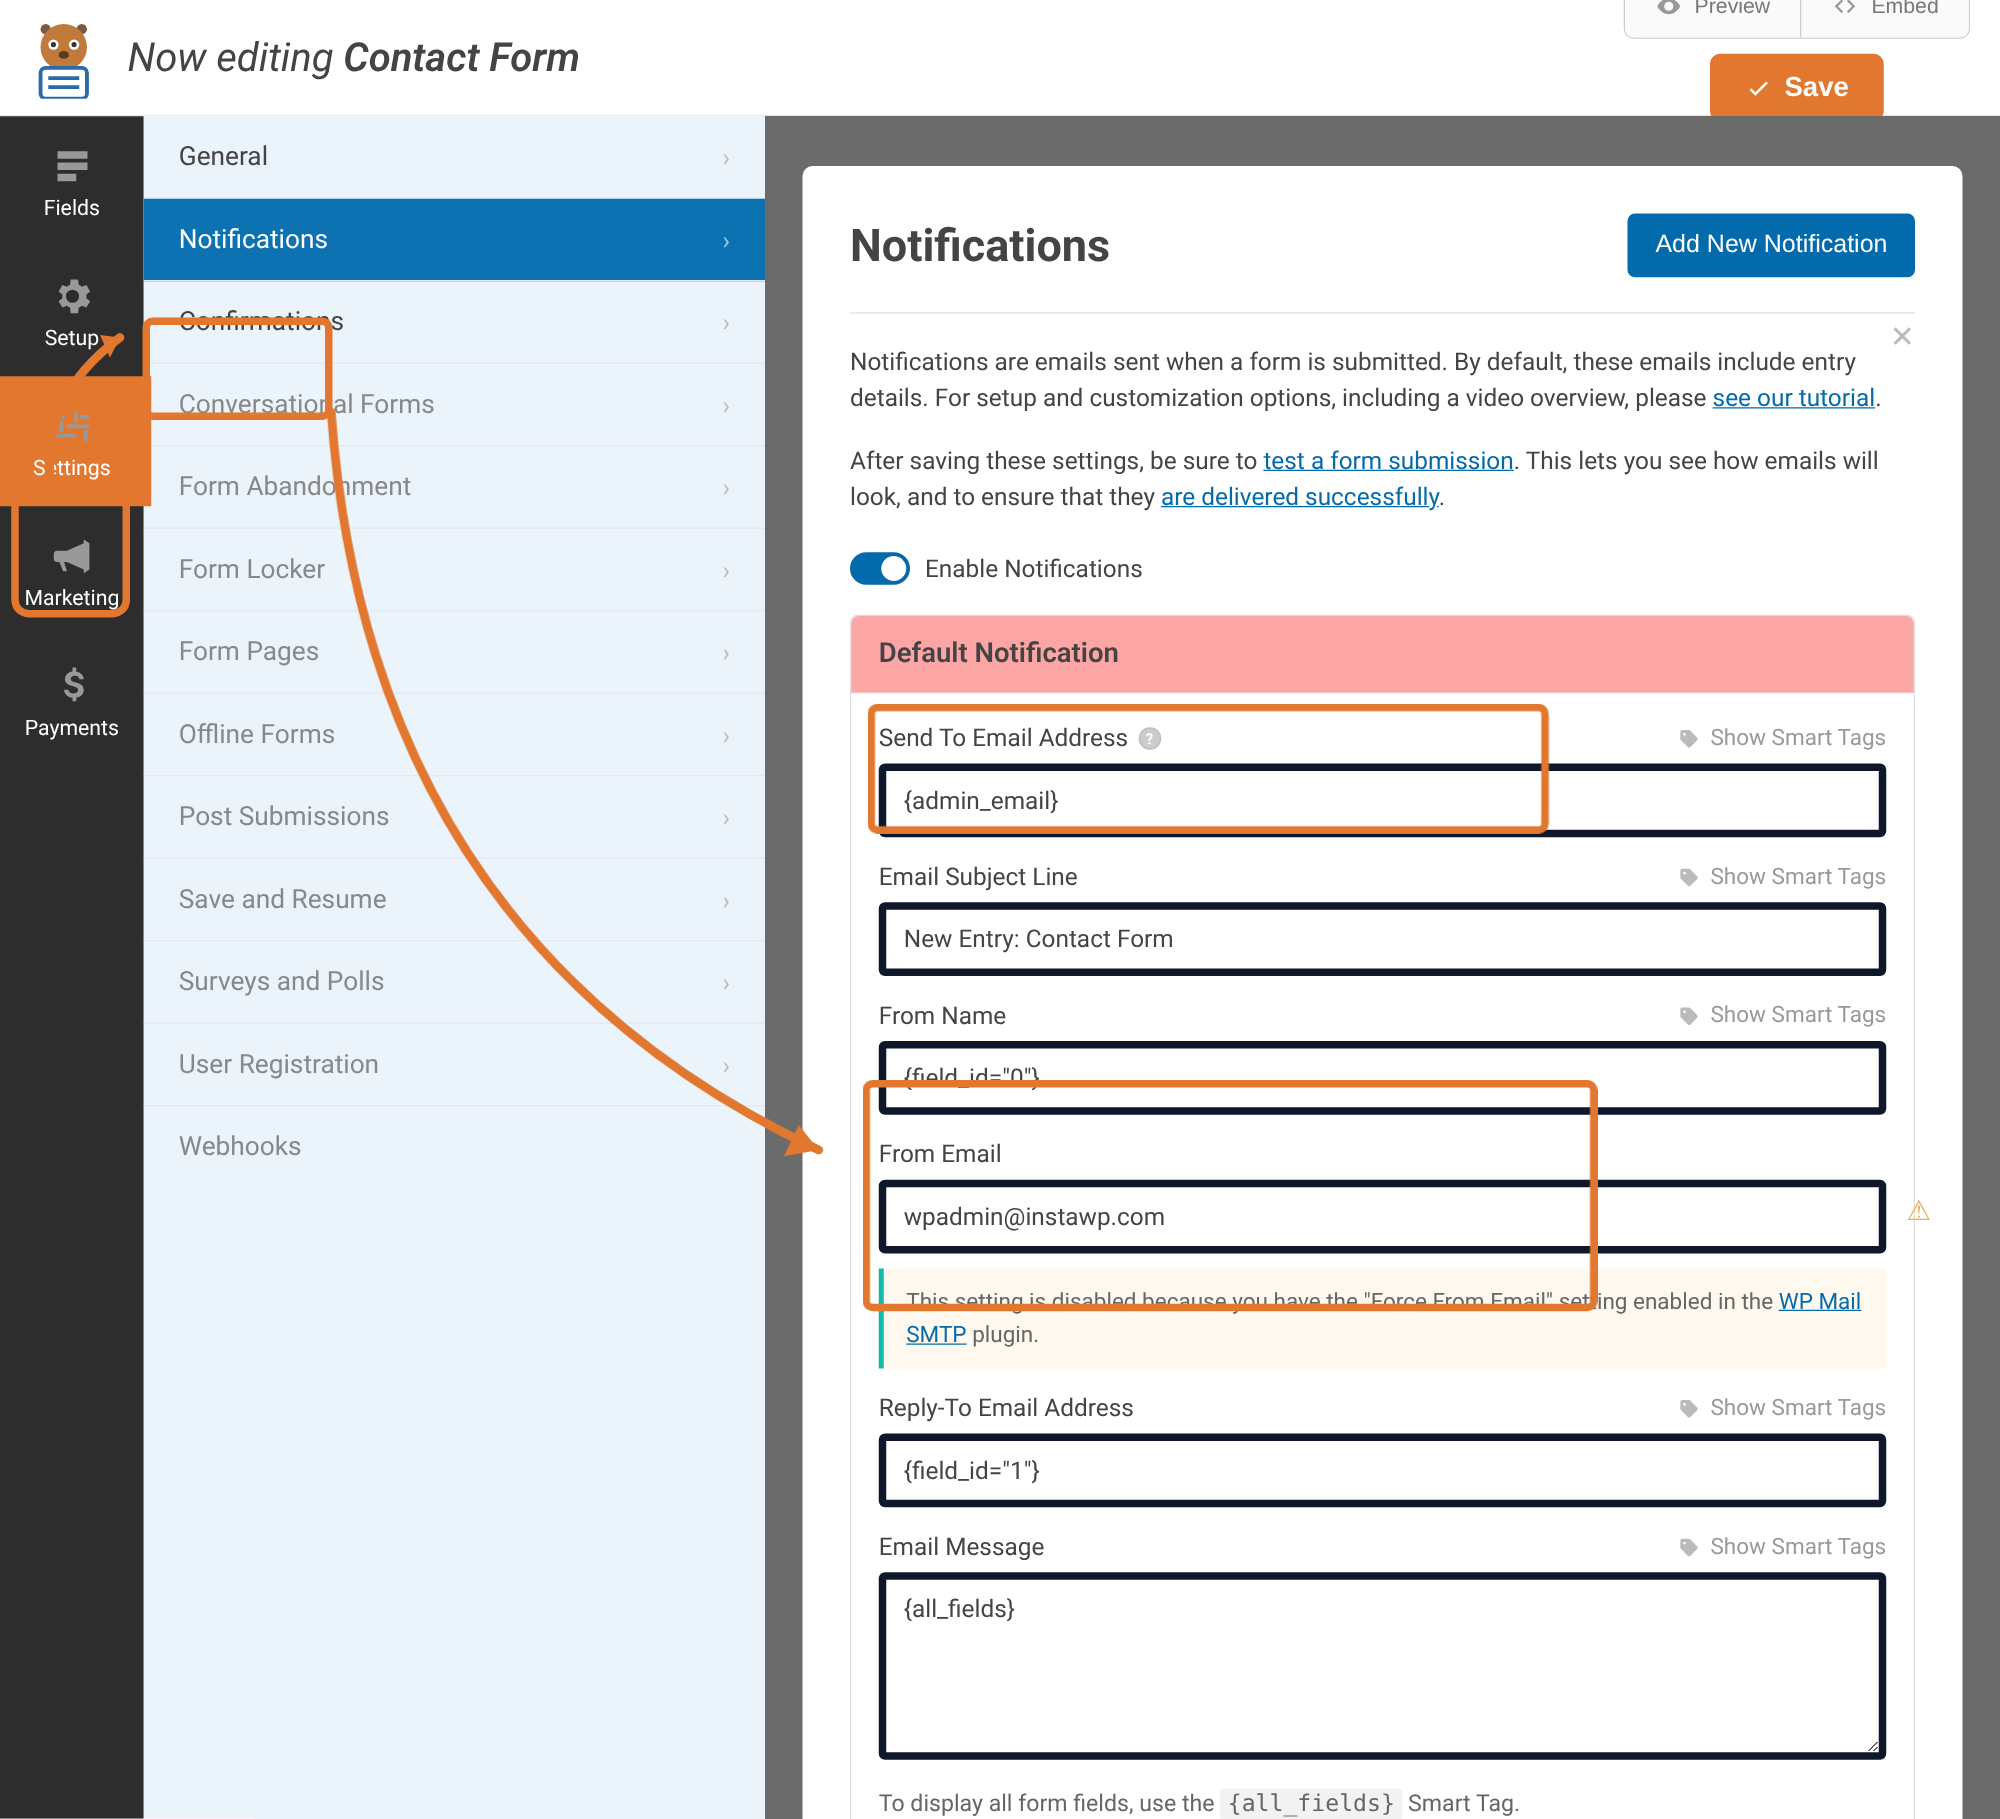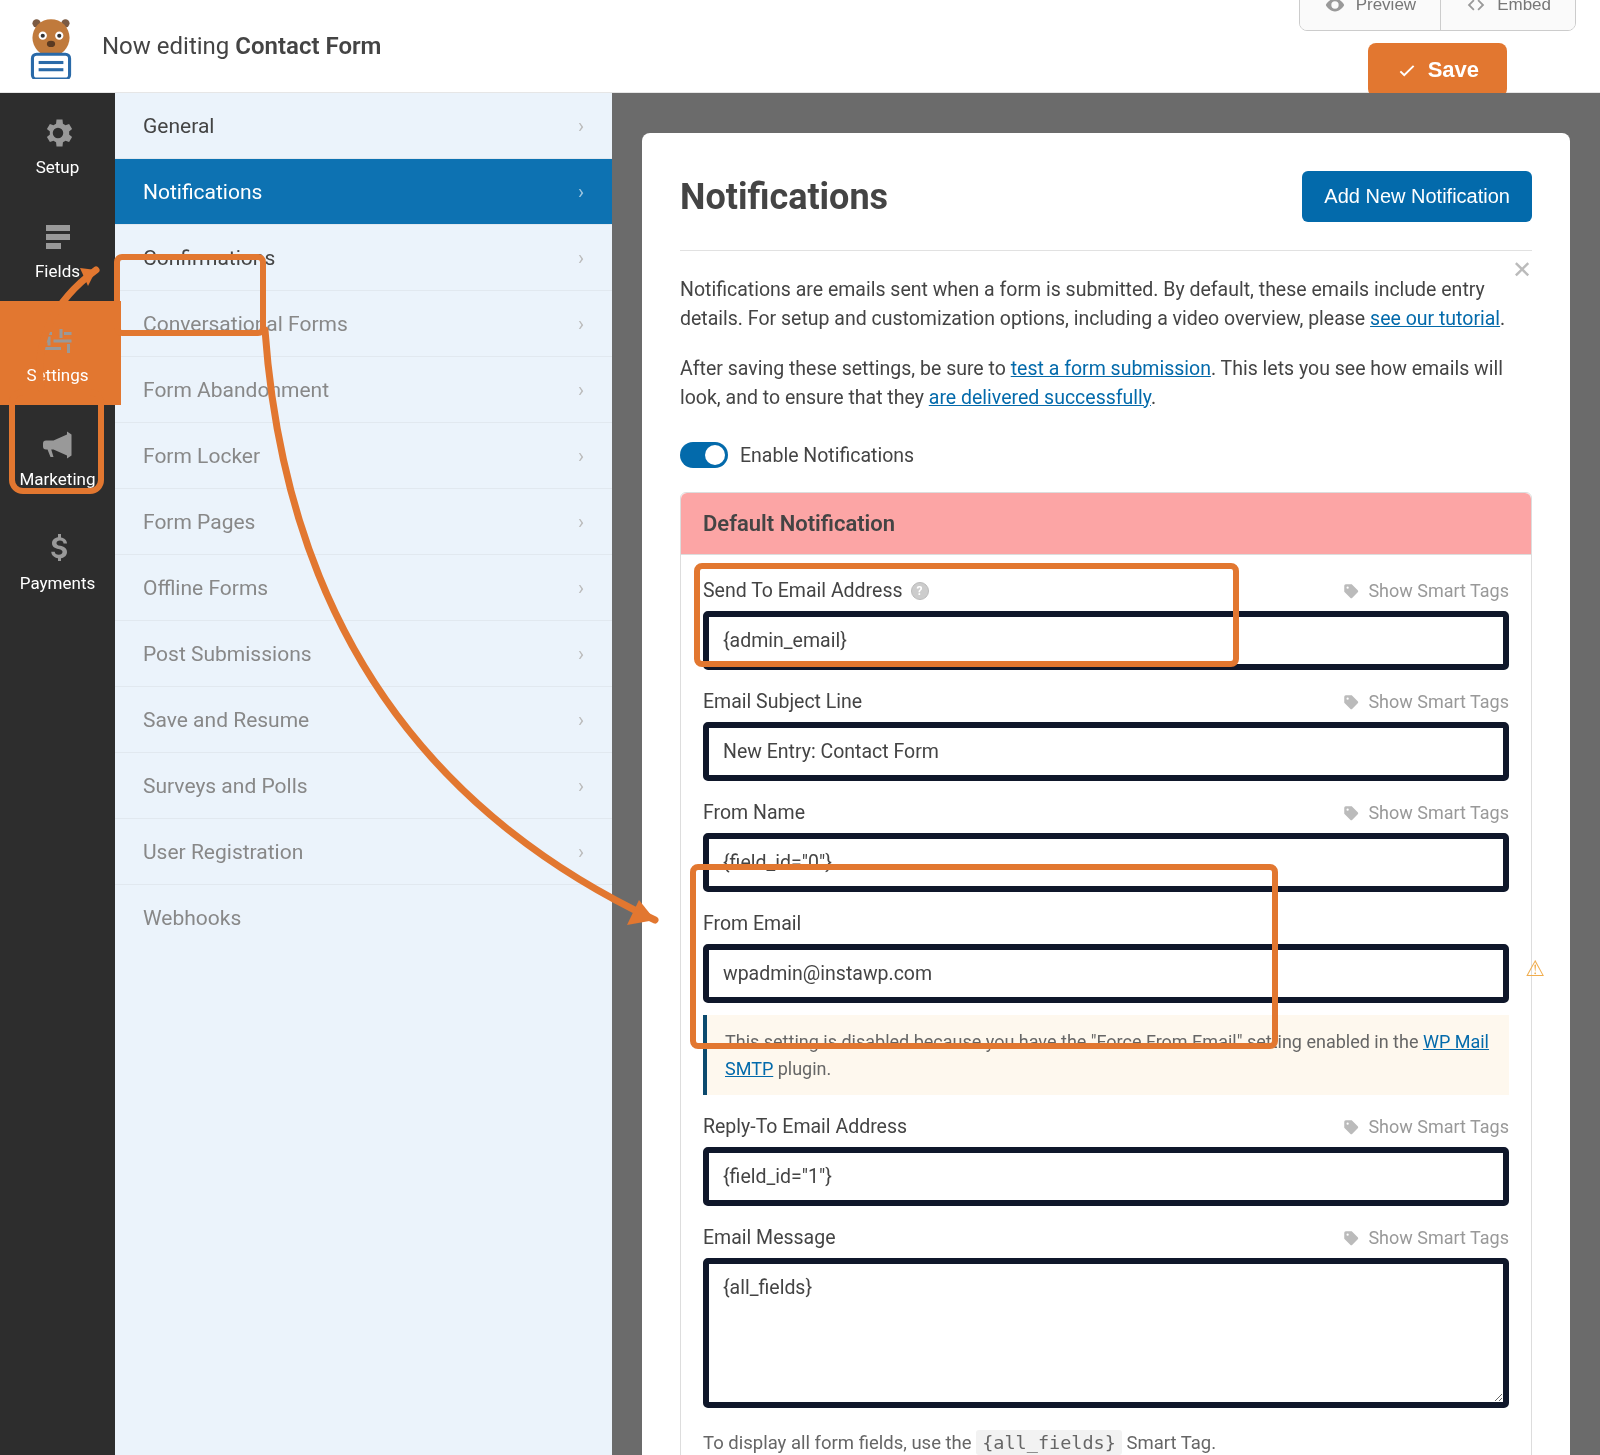--- a/index.html
+++ b/index.html
@@ -2,21 +2,21 @@
 <html><head>
   <meta charset="utf-8">
   <style>
     * { box-sizing: border-box; margin: 0; padding: 0; }
     body { font-family: -apple-system, BlinkMacSystemFont, "Segoe UI", Roboto, sans-serif; background: #fff; color: #444; width: 1600px; height: 1455px; position: relative; overflow: hidden; }
 
     
     .topbar { display: flex; align-items: center; height: 93px; padding: 0 24px 0 18px; border-bottom: 1px solid #e6e6e6; }
     .logo { width: 66px; height: 66px; display: flex; align-items: center; justify-content: center; }
     .logo svg { width: 100%; height: 100%; }
-    .editing { margin-left: 18px; font-size: 24px; color: #444; }
+    .editing { margin-left: 18px; font-size: 32px; color: #444; font-style: italic; }
     .editing-bold { font-weight: 600; }
     .spacer { flex: 1; }
     .topbar-actions { display: flex; align-items: center; gap: 12px; flex-direction: column; }
     .help-link { display: flex; align-items: center; gap: 8px; color: #777; font-size: 22px; font-weight: 500; cursor: pointer; margin-right: 10px; }
     .help-icon { width: 23px; height: 23px; }
     .btn-group { display: inline-flex; border: 1px solid #ccc; border-radius: 8px; overflow: hidden; }
     .btn-sec { display: flex; align-items: center; gap: 10px; padding: 14px 24px; font-size: 17px; color: #777; font-weight: 400; background: #fafafa; border: none; cursor: pointer; }
     .btn-sec + .btn-sec { border-left: 1px solid #ccc; }
     .btn-primary { display: flex; align-items: center; gap: 10px; padding: 14px 28px; font-size: 22px; font-weight: 600; color: #fff; background: #e27730; border: none; border-radius: 8px; cursor: pointer; }
     .close-btn { margin-left: 50px; font-size: 36px; color: #ccc; cursor: pointer; font-weight: 700; }
@@ -63,21 +63,21 @@
     .field-row { display: flex; align-items: center; justify-content: space-between; margin-bottom: 9px; }
     .field-label { font-size: 19.5px; color: #444; display: flex; align-items: center; gap: 8px; }
     .help-q { width: 18px; height: 18px; background: #ccc; border: 1px solid #bbb; border-radius: 50%; display: inline-flex; align-items: center; justify-content: center; font-size: 12px; color: #fff; font-weight: 700; }
     .smart-tags { font-size: 18px; color: #999; display: flex; align-items: center; gap: 8px; cursor: pointer; }
     .tag-icon { width: 18px; height: 18px; }
     .field input, .field textarea { width: 100%; border: 6px solid #0f172a; border-radius: 5px; padding: 12px 14px; font-size: 19.5px; color: #444; font-family: inherit; }
     .field textarea { height: 150px; resize: both; }
     .with-warn { position: relative; }
     .warn-icon { position: absolute; right: -36px; top: 12px; color: #f0ad4e; font-size: 22px; }
 
-    .alert-box { background: #fef8ee; border-left: 4px solid #0c4a6e; padding: 13px 18px; font-size: 18px; line-height: 1.5; color: #666; margin-top: 12px; }
+    .alert-box { background: #fef8ee; border-left: 4px solid #14b8a6; padding: 13px 18px; font-size: 18px; line-height: 1.5; color: #666; margin-top: 12px; }
     .alert-box a { color: #036aab; text-decoration: underline; }
 
     .footer-note { font-size: 18.5px; color: #666; margin-top: 14px; }
     .footer-note code { font-family: Menlo, Consolas, monospace; background: #f2f2f2; padding: 2px 6px; border-radius: 3px; }
 
     
     .annot { position: absolute; border: 6px solid #e27730; border-radius: 8px; pointer-events: none; z-index: 100; }
     .annot-a1 { left: 114px; top: 254px; width: 152px; height: 82px; }
     .annot-a2 { left: 9px; top: 389px; width: 95px; height: 105px; border-radius: 14px; }
     .annot-a3 { left: 694px; top: 563px; width: 545px; height: 104px; }
@@ -142,35 +142,35 @@
         </svg>
       <span>Save</span>
     </button>
     <div class="close-btn">✖</div>
   </div>
 </div>
 
 <div class="below">
 
   <div class="rail">
+    <div class="rail-item fields">
+      <div class="rail-icon-wrap">
+          <svg class="rail-icon" viewBox="0 0 24 24">
+            <path d="M4 4h16v4H4zM4 10h16v4H4zM4 16h10v4H4z"></path>
+          </svg>
+        </div>
+      <span>Fields</span>
+    </div>
     <div class="rail-item setup">
       <div class="rail-icon-wrap">
           <svg class="rail-icon" viewBox="0 0 24 24">
             <path d="M19.4 13a7.5 7.5 0 0 0 0-2l2-1.6-2-3.4-2.4.9a7.5 7.5 0 0 0-1.7-1L15 3h-4l-.3 2.9a7.5 7.5 0 0 0-1.7 1l-2.4-.9-2 3.4L6.6 11a7.5 7.5 0 0 0 0 2l-2 1.6 2 3.4 2.4-.9a7.5 7.5 0 0 0 1.7 1L11 21h4l.3-2.9a7.5 7.5 0 0 0 1.7-1l2.4.9 2-3.4-2-1.6zM12 15.5a3.5 3.5 0 1 1 0-7 3.5 3.5 0 0 1 0 7z"></path>
           </svg>
         </div>
       <span>Setup</span>
-    </div>
-    <div class="rail-item fields">
-      <div class="rail-icon-wrap">
-          <svg class="rail-icon" viewBox="0 0 24 24">
-            <path d="M4 4h16v4H4zM4 10h16v4H4zM4 16h10v4H4z"></path>
-          </svg>
-        </div>
-      <span>Fields</span>
     </div>
     <div class="rail-item active" style="padding:0;">
       <div class="rail-icon-wrap" style="padding:22px 32px 20px; flex-direction:column; gap:6px;">
         <svg class="rail-icon" viewBox="0 0 24 24" fill="#fff">
             <path d="M3 6h5v2H3zm13 0h5v2h-5zm-3-2h2v6h-2zM3 16h11v2H3zm15-2h2v6h-2zm-13-5h2v6H5zM3 11h2v2H3zm6 0h12v2H9z"></path>
           </svg>
         <span style="color:#fff;font-size:17px;">Settings</span>
       </div>
     </div>
     <div class="rail-item marketing">

